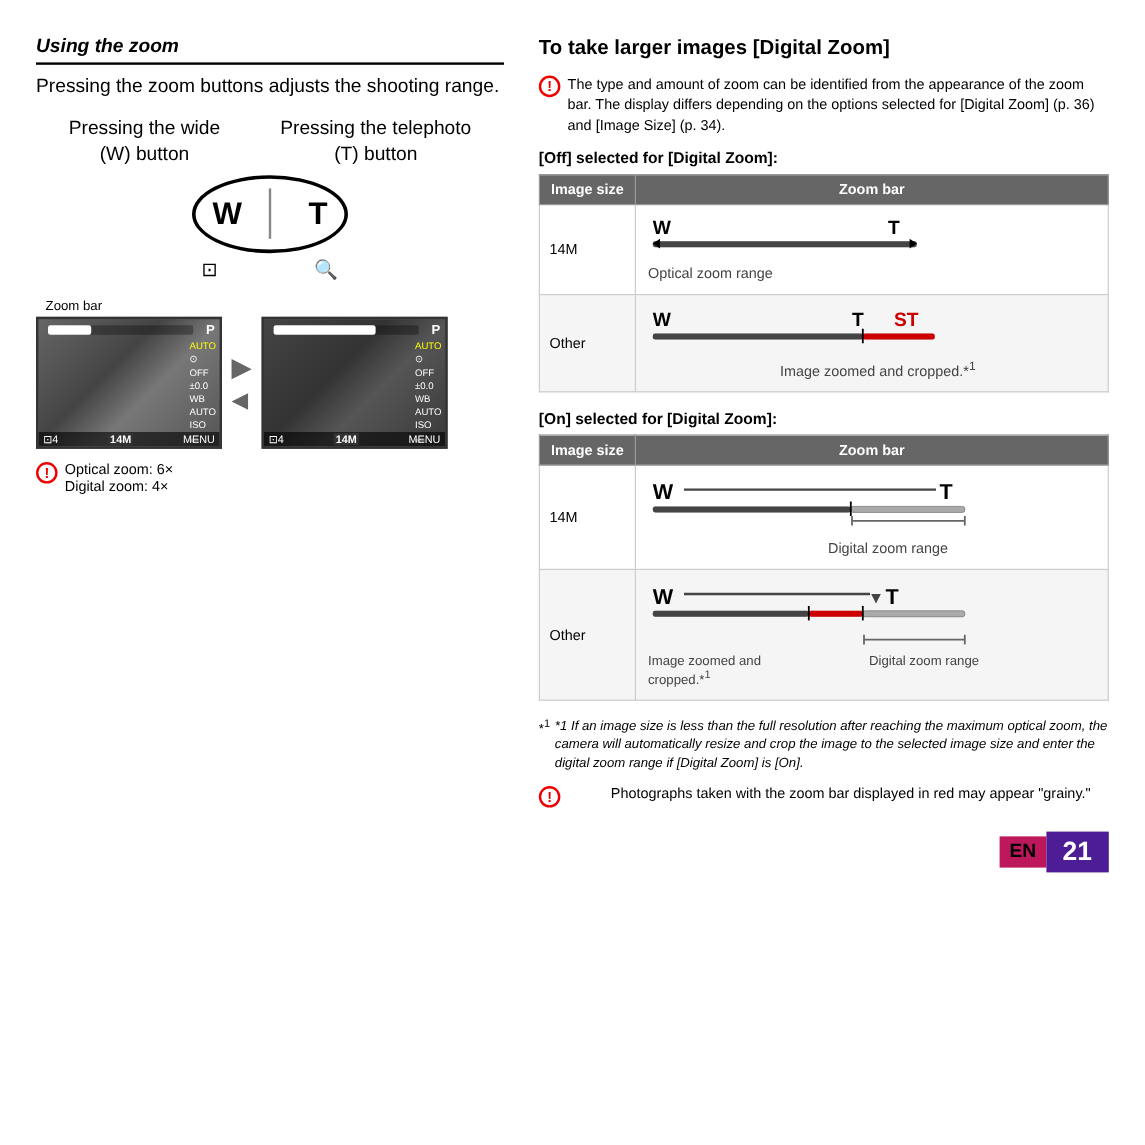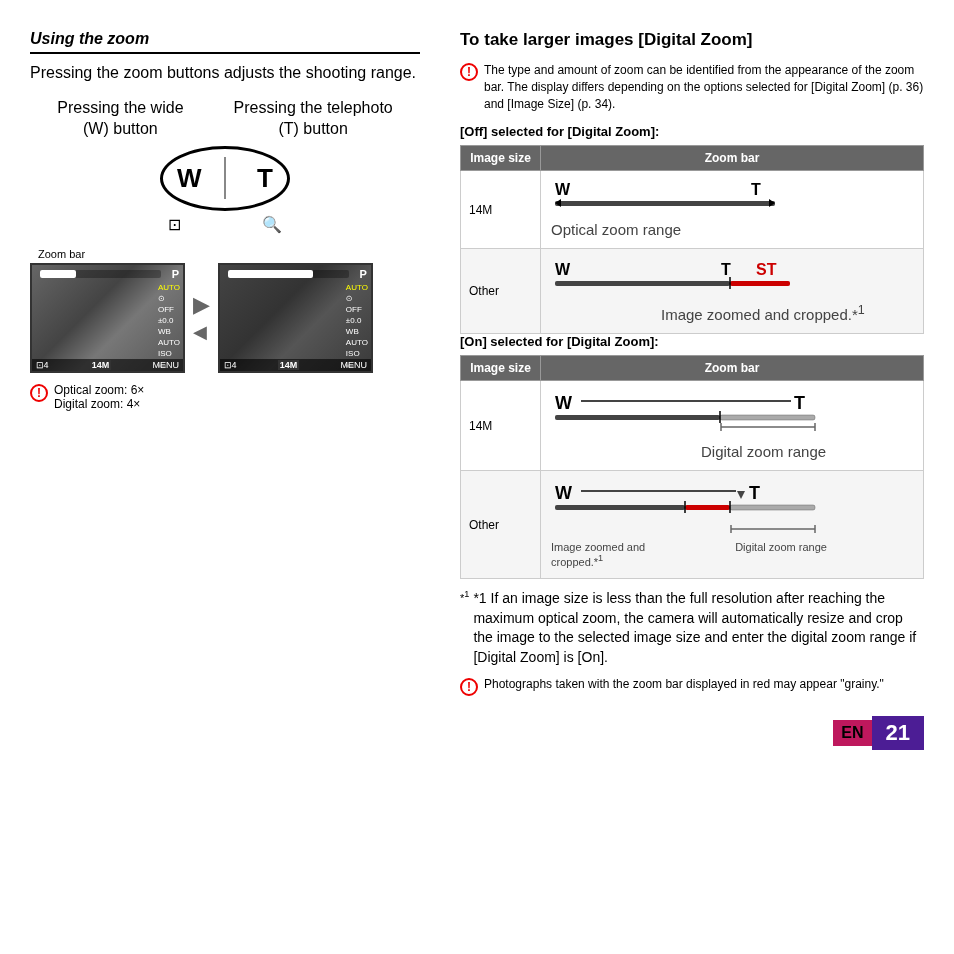--- a/index.html
+++ b/index.html
@@ -8,21 +8,21 @@
       font-size: 13px;
       background: #fff;
       color: #000;
       width: 954px;
       min-height: 954px;
       padding: 30px 30px 20px 30px;
     }
 
     .page-layout {
       display: flex;
-      gap: 40px;
+      gap: 29px;
       width: 100%;
     }
 
     
     .left-col {
       width: 390px;
       flex-shrink: 0;
     }
 
     .section-title {
@@ -181,20 +181,21 @@
     .section-subtitle {
       font-weight: bold;
       font-size: 13px;
       margin-bottom: 6px;
     }
 
     
     .zoom-table {
       width: 100%;
       border-collapse: collapse;
+      margin-bottom: 14px;
       font-size: 12px;
     }
     .zoom-table th {
       background: #666;
       color: #fff;
       padding: 5px 8px;
       text-align: center;
       font-weight: bold;
       border: 1px solid #999;
     }
@@ -249,21 +250,21 @@
       background: #4c1d95;
       color: #fff;
       padding: 4px 14px;
     }
 
     
     .zb-container {
       padding: 4px 2px;
     }
     .zb-label {
-      font-size: 15px;
+      font-size: 12px;
       color: #444;
       margin-top: 2px;
     }
   </style>
 </head>
 <body>
 
 <div class="page-layout">
 
   <div class="left-col">
@@ -494,26 +495,26 @@
                 <div style="margin-left:60px;">Digital zoom range</div>
               </div>
             </div>
           </td>
         </tr>
       </tbody>
     </table>
 
     <div class="footnote-section">
       <span>*<sup>1</sup></span>
-      <span style="font-size:14px;line-height:1.4;">*1  If an image size is less than the full resolution after reaching the maximum optical zoom, the camera will automatically resize and crop the image to the selected image size and enter the digital zoom range if [Digital Zoom] is [On].</span>
+      <span style="font-size:11px;line-height:1.4;font-style:italic;">*1  If an image size is less than the full resolution after reaching the maximum optical zoom, the camera will automatically resize and crop the image to the selected image size and enter the digital zoom range if [Digital Zoom] is [On].</span>
     </div>
 
     <div class="note-photos" style="margin-top:10px;">
       <div class="note-icon">!</div>
-      <div style="font-size:12px;">Photographs taken with the zoom bar displayed in red may appear "grainy."</div>
+      <div style="font-size:12px;margin-left:36px;">Photographs taken with the zoom bar displayed in red may appear "grainy."</div>
     </div>
   </div>
 </div>
 
 <div class="page-footer">
   <span class="footer-en">EN</span>
   <span class="footer-num">21</span>
 </div>
 
 </body></html>

